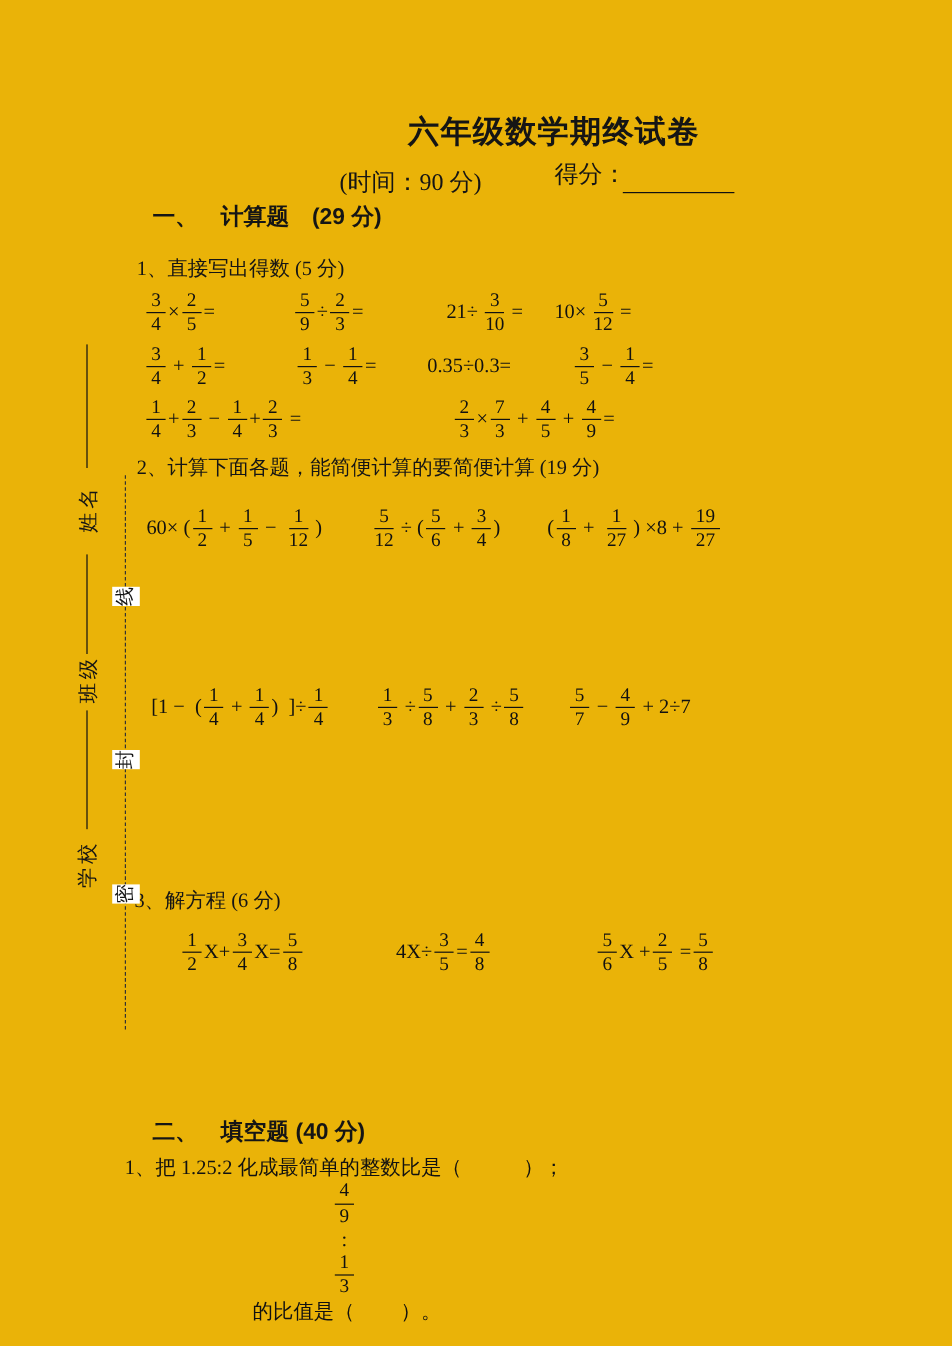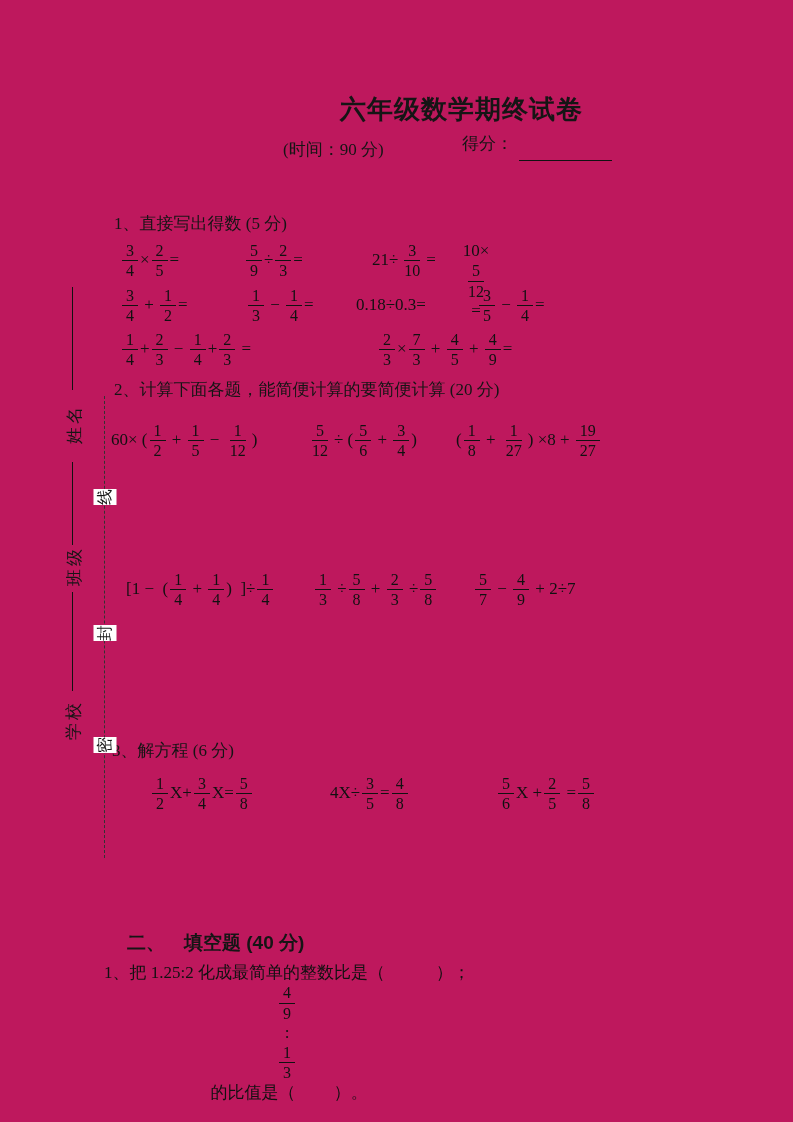--- a/index.html
+++ b/index.html
@@ -1,33 +1,33 @@
 <!DOCTYPE html>
 <html><head>
 <meta charset="utf-8">
 <style>
   html,body{margin:0;padding:0;background:#888;}
   .page{
     position:relative;
     width:793px;height:1122px;
     margin:0 auto;
-    background:#be185d;
+    background:#eab308;
     font-family:"Liberation Serif",serif;
     color:#151515;
     overflow:hidden;
   }
   .abs{position:absolute;}
   .title{
     font-family:"Liberation Sans",sans-serif;
     font-weight:bold;
     font-size:26px;
     letter-spacing:1px;
     white-space:pre;
   }
-  .subline{font-size:17px;white-space:pre;}
+  .subline{font-size:20px;white-space:pre;}
   .score-line{border-bottom:1.6px solid #111;}
   .h-main{
     font-family:"Liberation Sans",sans-serif;
     font-weight:bold;
     font-size:19px;
     white-space:pre;
   }
   .h-sub{font-size:17px;white-space:pre;}
   .expr{
     position:absolute;
@@ -67,20 +67,21 @@
 </head>
 <body>
 
 <div class="page">
 
   <div class="abs title" style="left:340px;top:92px;">六年级数学期终试卷</div>
   <div class="abs subline" style="left:283px;top:138px;">(时间：90 分)</div>
   <div class="abs subline" style="left:462px;top:132px;">得分：</div>
   <div class="abs score-line" style="left:519px;top:139px;width:93px;height:21px;"></div>
 
+  <div class="abs h-main" style="left:127px;top:168px;">一、　计算题　(29 分)</div>
   <div class="abs h-sub" style="left:114px;top:212px;text-align:right;">1、直接写出得数 (5 分)</div>
 
   <div class="expr" style="left:120px;top:241px;">
       <span class="frac">
         <span class="num">3</span>
         <span class="den">4</span>
       </span>
       <span class="mtext">×</span>
       <span class="frac">
         <span class="num">2</span>
@@ -101,21 +102,21 @@
       <span class="mtext">=</span>
     </div>
   <div class="expr" style="left:342px;top:241px;margin-left:30px;">
       <span class="mtext">21÷</span>
       <span class="frac">
         <span class="num">3</span>
         <span class="den">10</span>
       </span>
       <span class="mtext">=</span>
     </div>
-  <div class="expr" style="left:462px;top:241px;flex-direction:column;">
+  <div class="expr" style="left:462px;top:241px;">
       <span class="mtext">10×</span>
       <span class="frac">
         <span class="num">5</span>
         <span class="den">12</span>
       </span>
       <span class="mtext">=</span>
     </div>
 
   <div class="expr" style="left:120px;top:286px;">
       <span class="frac">
@@ -135,21 +136,21 @@
         <span class="den">3</span>
       </span>
       <span class="mtext"> − </span>
       <span class="frac">
         <span class="num">1</span>
         <span class="den">4</span>
       </span>
       <span class="mtext">=</span>
     </div>
   <div class="expr" style="left:356px;top:295px;">
-      <span class="mtext">0.18÷0.3=</span>
+      <span class="mtext">0.35÷0.3=</span>
     </div>
   <div class="expr" style="left:477px;top:286px;">
       <span class="frac">
         <span class="num">3</span>
         <span class="den">5</span>
       </span>
       <span class="mtext"> − </span>
       <span class="frac">
         <span class="num">1</span>
         <span class="den">4</span>
@@ -195,23 +196,23 @@
         <span class="den">5</span>
       </span>
       <span class="mtext"> + </span>
       <span class="frac">
         <span class="num">4</span>
         <span class="den">9</span>
       </span>
       <span class="mtext">=</span>
     </div>
 
-  <div class="abs h-sub" style="left:114px;top:378px;">2、计算下面各题，能简便计算的要简便计算 (20 分)</div>
-
-  <div class="expr" style="left:111px;top:421px;text-align:right;">
+  <div class="abs h-sub" style="left:114px;top:378px;">2、计算下面各题，能简便计算的要简便计算 (19 分)</div>
+
+  <div class="expr" style="left:122px;top:421px;text-align:right;">
       <span class="mtext">60× (</span>
       <span class="frac">
         <span class="num">1</span>
         <span class="den">2</span>
       </span>
       <span class="mtext"> + </span>
       <span class="frac">
         <span class="num">1</span>
         <span class="den">5</span>
       </span>

